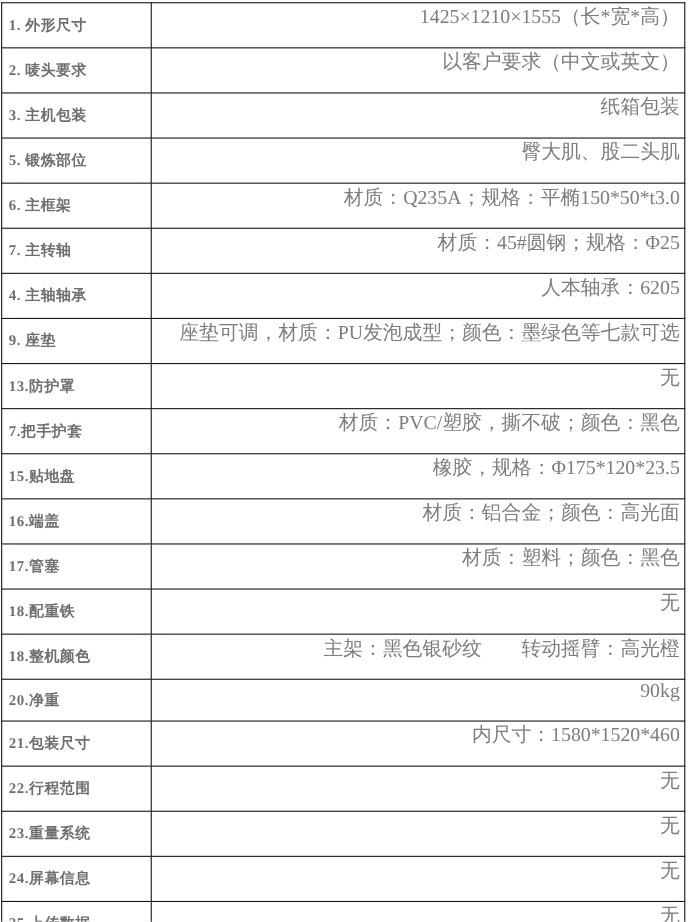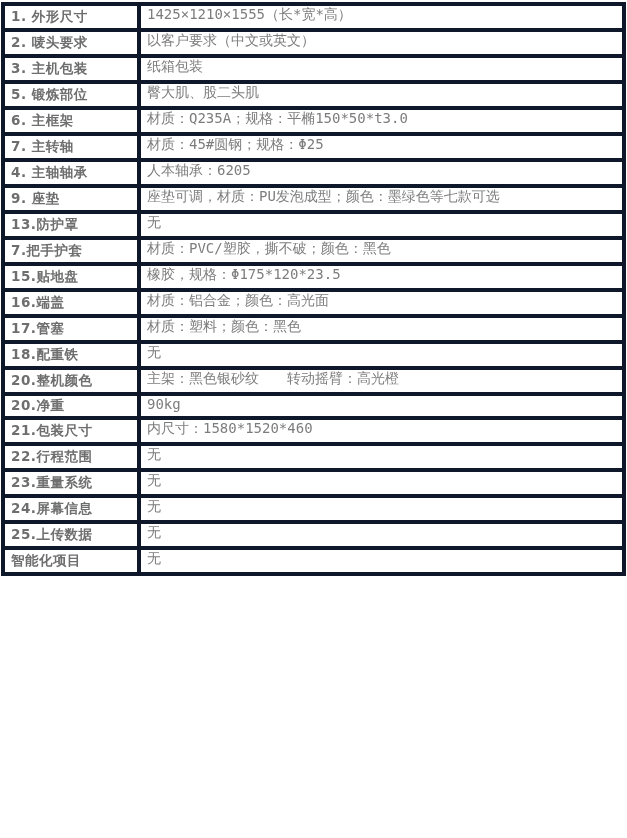--- a/index.html
+++ b/index.html
@@ -15,40 +15,42 @@
     padding: 2px 0 0 1px;
   }
   table.spec-table {
     border-collapse: collapse;
     table-layout: fixed;
     width: 621px;
   }
   table.spec-table col.c-label { width: 136px; }
   table.spec-table col.c-value { width: 485px; }
   table.spec-table td {
-    border: 4px solid #0f172a;
+    border: 1px solid #0f172a;
     height: 21px;
     vertical-align: middle;
     overflow: hidden;
     white-space: pre;
     box-sizing: border-box;
+    font-family: Liberation Serif, serif;
   }
   td.label-cell {
     padding: 0 4px 0 6px;
     font-size: 13.5px;
     font-weight: bold;
     color: #6e6e6e;
     letter-spacing: 0.5px;
   }
   td.value-cell {
-    padding: 0 4px 4px 6px;
-    font-size: 14px;
+    padding: 0 4px 16px 6px;
+    font-size: 18px;
     font-weight: normal;
     color: #7d7d7d;
     font-family: "DejaVu Sans Mono", "DejaVu Sans", monospace;
+    text-align: right;
   }
 </style>
 </head>
 <body>
 
 <div class="spec-wrap">
   <table class="spec-table">
     <colgroup>
       <col class="c-label">
       <col class="c-value">
@@ -122,21 +124,21 @@
     <td class="label-cell">17.管塞</td>
     <td class="value-cell">材质：塑料；颜色：黑色</td>
   </tr>
 
   <tr>
     <td class="label-cell">18.配重铁</td>
     <td class="value-cell">无</td>
   </tr>
 
   <tr>
-    <td class="label-cell">20.整机颜色</td>
+    <td class="label-cell">18.整机颜色</td>
     <td class="value-cell">主架：黑色银砂纹　　转动摇臂：高光橙</td>
   </tr>
 
   <tr>
     <td class="label-cell">20.净重</td>
     <td class="value-cell">90kg</td>
   </tr>
 
   <tr>
     <td class="label-cell">21.包装尺寸</td>

